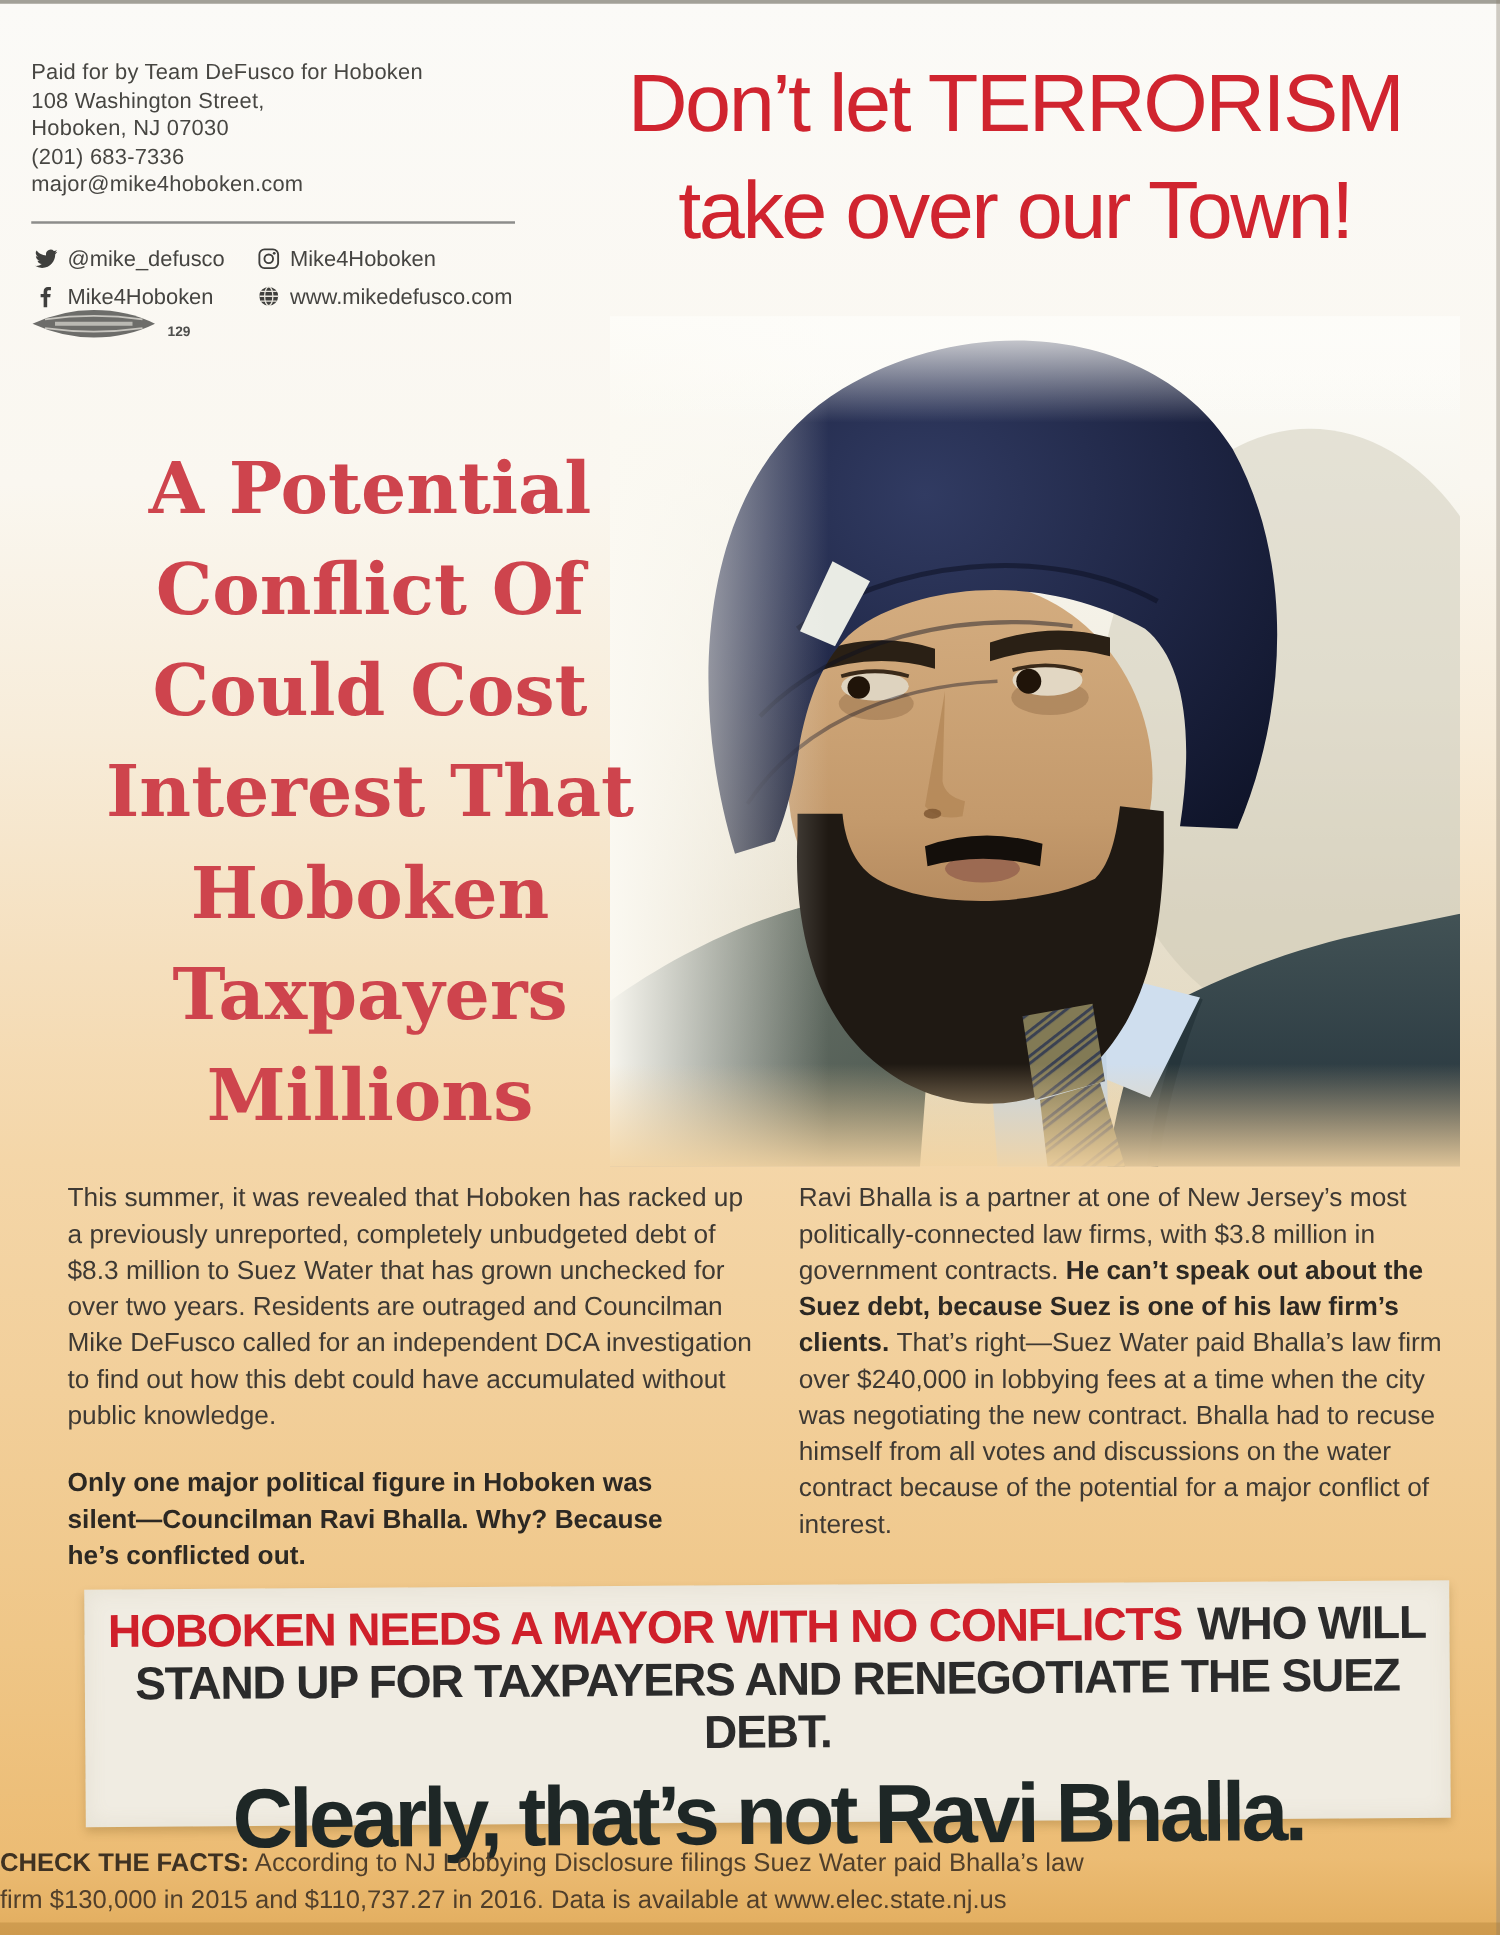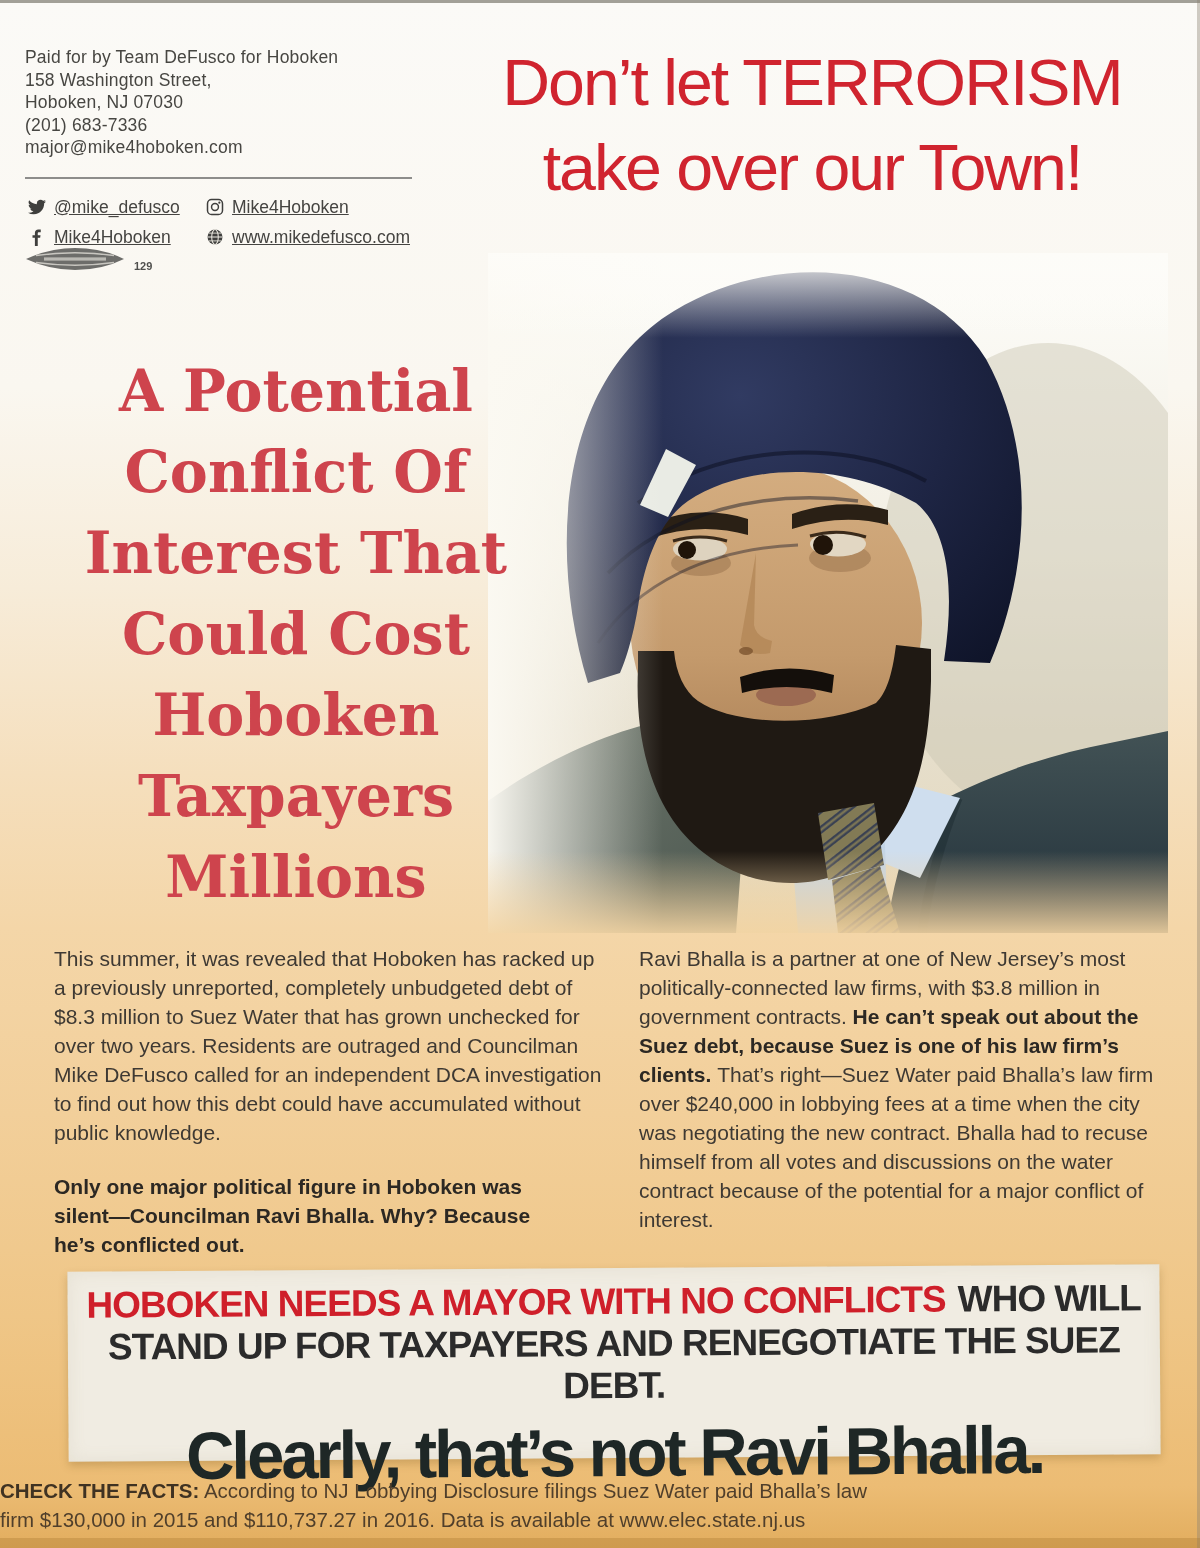--- a/index.html
+++ b/index.html
@@ -12,21 +12,21 @@
       #f4d6a8 60%, #f2cf9a 72%, #efc687 85%, #ecbc74 96%, #e2ad5e 100%);
   }
   .edge-top{position:absolute;left:0;top:0;width:100%;height:3px;background:rgba(90,85,75,.55);}
   .edge-right{position:absolute;right:0;top:0;width:3px;height:100%;background:rgba(140,130,115,.4);}
   .edge-bottom{position:absolute;left:0;bottom:0;width:100%;height:10px;background:rgba(170,120,50,.35);}
 
   
   .disclaimer{position:absolute;left:25px;top:46px;width:400px;color:#474642;
     font-size:17.5px;line-height:22.5px;letter-spacing:.2px;}
   .divider{position:absolute;left:25px;top:177px;width:387px;height:2px;background:#8d8d8b;}
-  .social{position:absolute;left:28px;top:192px;width:430px;color:#454441;font-size:17.5px;text-decoration:underline;}
+  .social{position:absolute;left:28px;top:192px;width:430px;color:#454441;font-size:17.5px;}
   .social-row{display:flex;align-items:center;height:30px;}
   .social-cell{display:flex;align-items:center;}
   .social-cell.c1{width:178px;}
   .social-cell .ic{width:18px;height:18px;margin-right:8px;flex:none;}
   .union{position:absolute;left:22px;top:246px;display:flex;align-items:flex-end;}
   .union-num{font-size:11px;font-weight:bold;color:#4f4f4d;margin-left:4px;}
 
   
   .headline{position:absolute;left:450px;top:40px;width:724px;text-align:center;
     color:#d0242f;font-weight:normal;font-size:65px;line-height:85px;letter-spacing:-2px;}
@@ -65,21 +65,21 @@
 </style>
 </head>
 <body>
 
 <div id="page">
   <div class="edge-top"></div>
   <div class="edge-right"></div>
 
   <div class="disclaimer">
     <div>Paid for by Team DeFusco for Hoboken</div>
-    <div>158 Washington Street,</div>
+    <div>108 Washington Street,</div>
     <div>Hoboken, NJ 07030</div>
     <div>(201) 683-7336</div>
     <div>major@mike4hoboken.com</div>
   </div>
   <div class="divider"></div>
 
   <div class="social">
     <div class="social-row">
       <div class="social-cell c1">
         <svg class="ic" viewBox="0 0 24 24">
@@ -225,22 +225,22 @@
 
       <rect x="0" y="0" width="175" height="680" fill="url(#fadeL)"></rect>
       <rect x="0" y="0" width="680" height="85" fill="url(#fadeT)"></rect>
       <rect x="0" y="598" width="680" height="82" fill="url(#fadeB)"></rect>
     </svg>
   </div>
 
   <div class="side-headline">
     <div>A Potential</div>
     <div>Conflict Of</div>
+    <div>Could Cost</div>
     <div>Interest That</div>
-    <div>Could Cost</div>
     <div>Hoboken</div>
     <div>Taxpayers</div>
     <div>Millions</div>
   </div>
 
   <div class="col col-left">
     <span>This summer, it was revealed that Hoboken has racked up a previously unreported, completely unbudgeted debt of $8.3 million to Suez Water that has grown unchecked for over two years. Residents are outraged and Councilman Mike DeFusco called for an independent DCA investigation to find out how this debt could have accumulated without public knowledge.</span>
     <span class="bold-par">Only one major political figure in Hoboken was silent—Councilman Ravi Bhalla. Why? Because he’s conflicted out.</span>
   </div>
 

